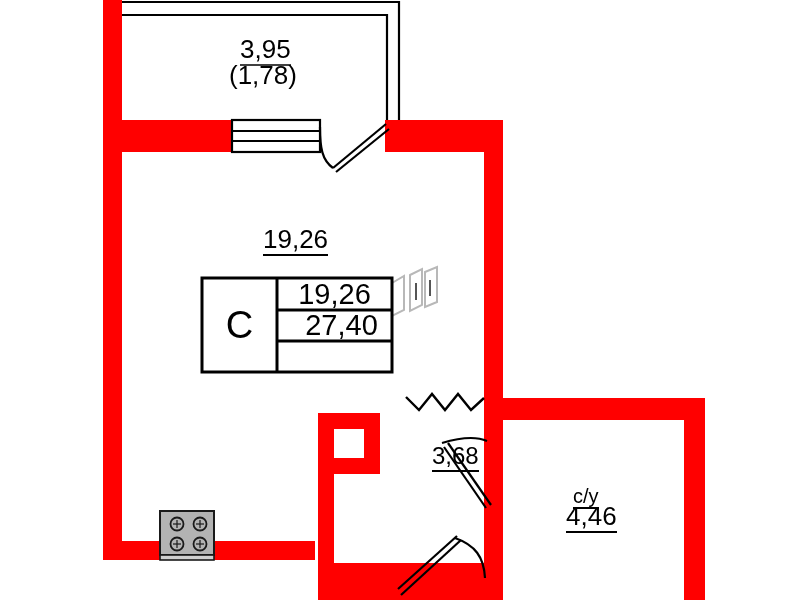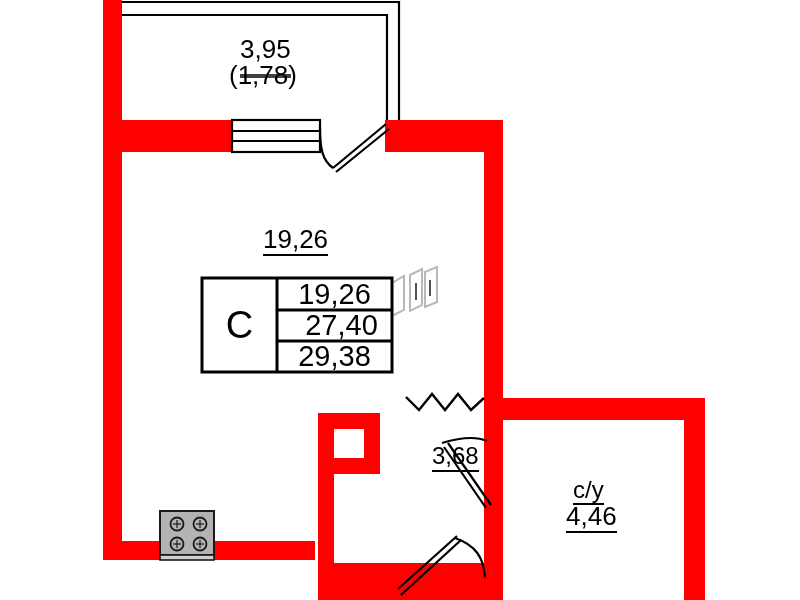--- a/index.html
+++ b/index.html
@@ -29,41 +29,42 @@
     position: absolute;
     font-family: "Liberation Sans", sans-serif;
     color: #000000;
     white-space: pre;
     text-align: center;
     line-height: 1.04;
     letter-spacing: 0px;
   }
   .lbl-balcony-area {
     font-size: 26px;
-    border-bottom: 4px solid #404040;
-    padding-bottom: 11px;
+    border-bottom: 2px solid #404040;
+    padding-bottom: 1px;
   }
   .lbl-balcony-coef {
     font-size: 26px;
   }
   .lbl-room-area {
     font-size: 26px;
     border-bottom: 2px solid #000;
     padding-bottom: 1px;
   }
   .lbl-hall-area {
     font-size: 24px;
     border-bottom: 2px solid #000;
     padding-bottom: 1px;
     margin-left: 33px;
   }
   .lbl-wc-name {
-    font-size: 24px;
+    font-size: 20px;
     border-bottom: 2px solid #000;
     padding-bottom: 0px;
+    margin-top: 8px;
   }
   .lbl-wc-area {
     font-size: 26px;
     border-bottom: 2px solid #000;
     padding-bottom: 1px;
   }
   .tbl-cell {
     position: absolute;
     font-family: "Liberation Sans", sans-serif;
     color: #000;
@@ -195,15 +196,14 @@
   <div class="plan-label lbl-wc-name" style="left:573px; top:478px;">с/у</div>
 
   <div class="plan-label lbl-wc-area" style="left:566px; top:503px;">4,46</div>
 
   <div class="tbl-cell tbl-type" style="left:202px; top:278px; width:75px; height:94px;">С</div>
 
   <div class="tbl-cell" style="left:277px; top:278px; width:115px; height:32px;">19,26</div>
 
   <div class="tbl-cell" style="left:277px; top:310px; width:129px; height:31px;">27,40</div>
 
-  <div class="tbl-cell" style="left:277px; top:341px; width:115px; height:31px;">29,38</div>
 
 </div>
 
 </body></html>

